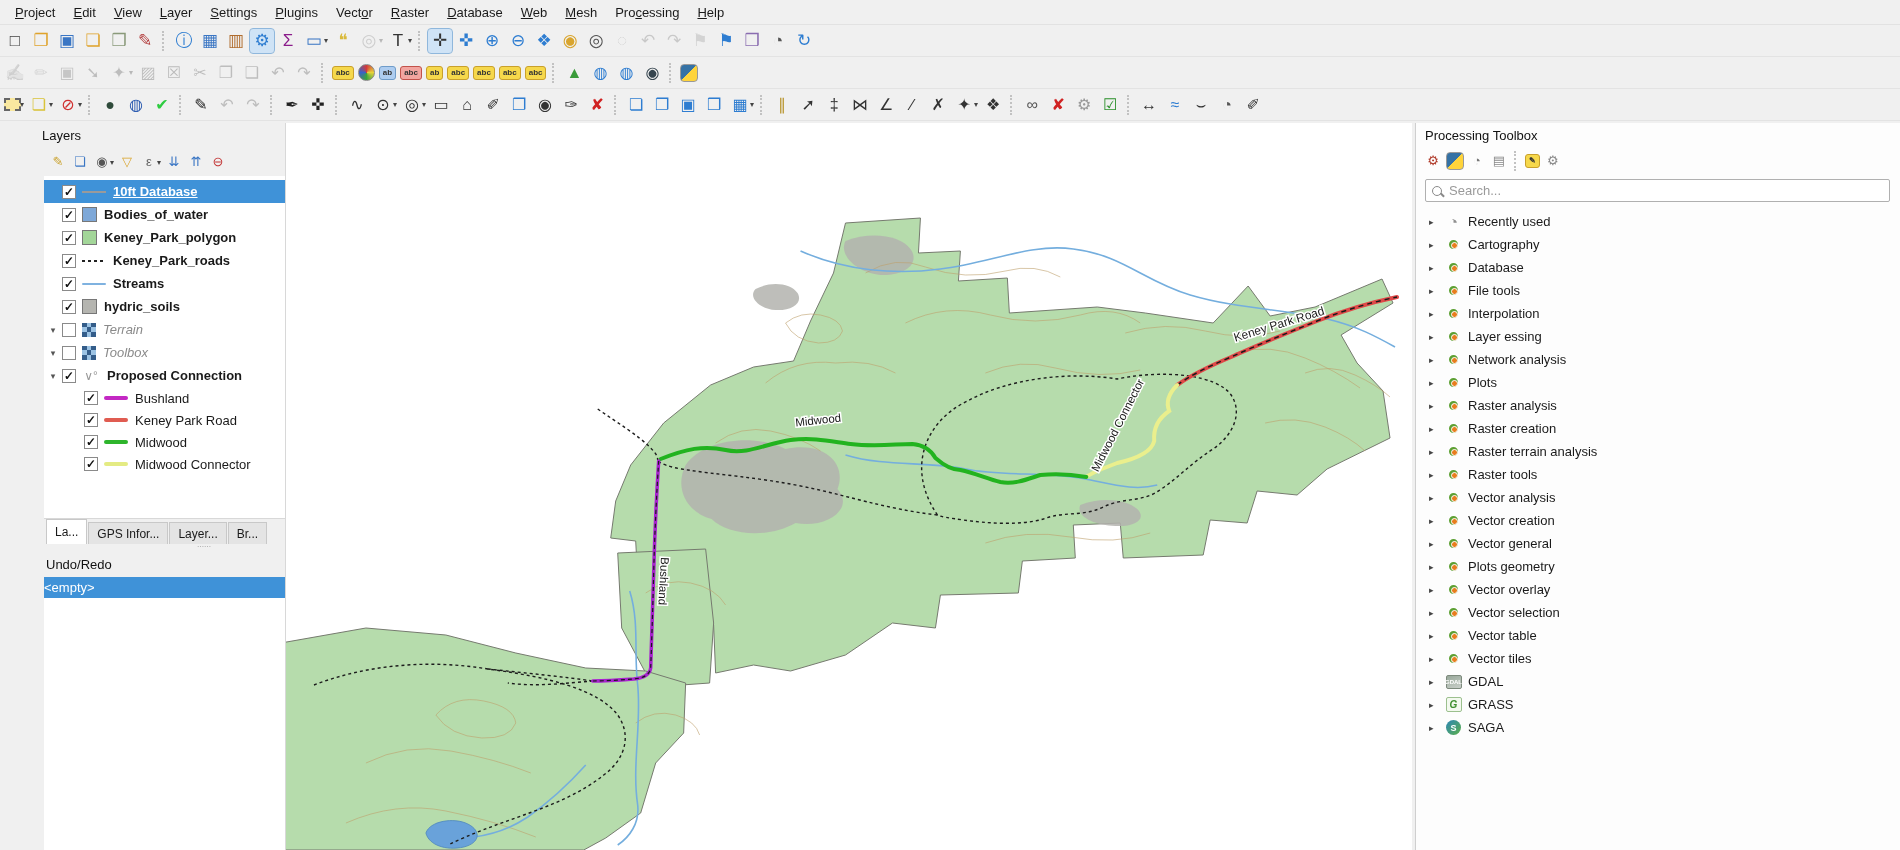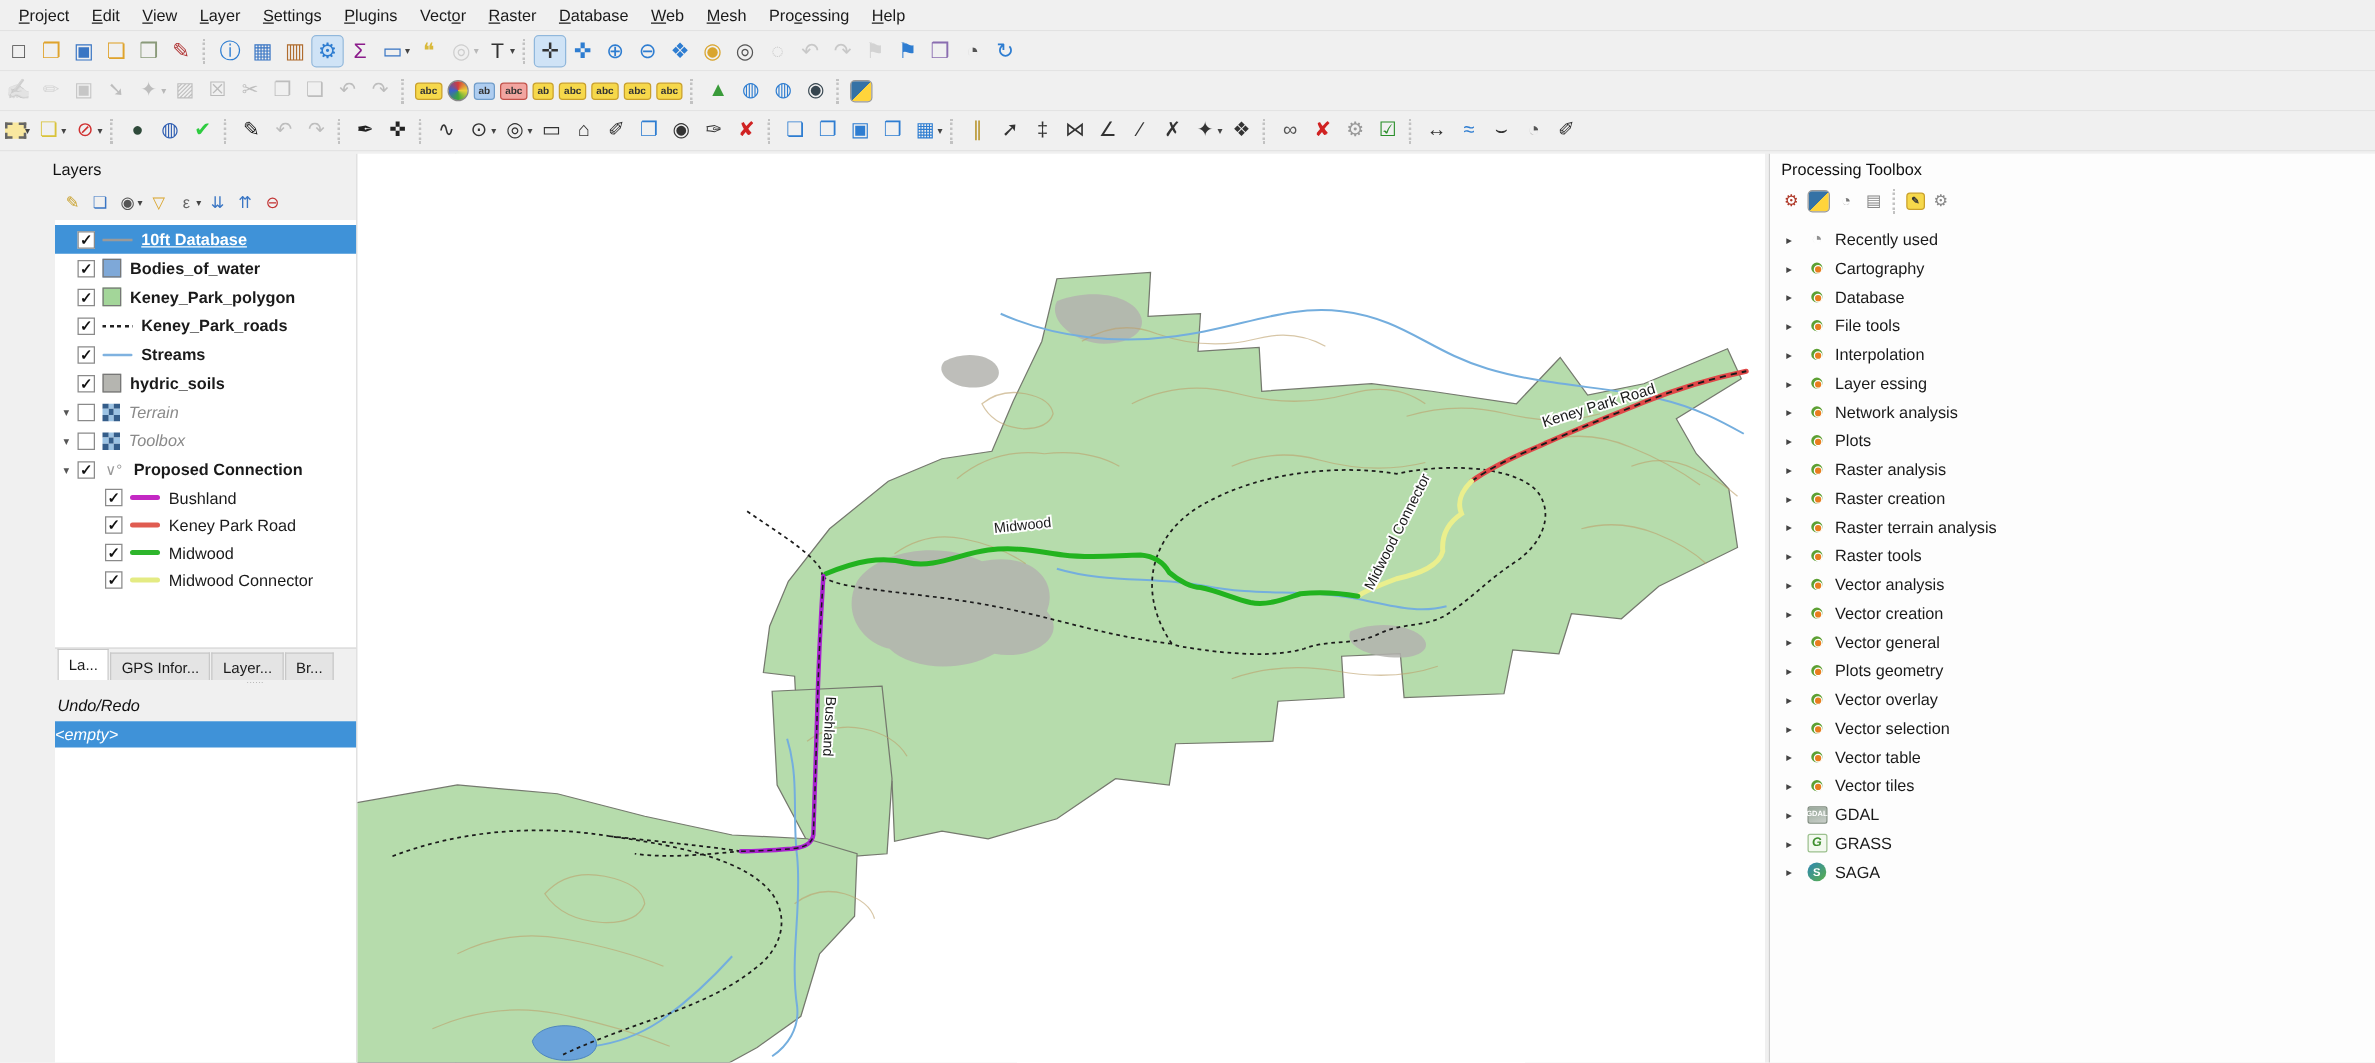--- a/index.html
+++ b/index.html
@@ -70,21 +70,21 @@
   .lrow.selrow .lname { color:#fff; text-decoration:underline; }
   .bold { font-weight:bold; } .ital { font-style:italic; color:#8a8a8a; }
 
   #left-tabs { height:26px; display:flex; align-items:flex-end; padding-left:2px;
      background:#f0f0f0; border-top:1px solid #d8d8d8; }
   .tab { height:22px; padding:0 8px; display:flex; align-items:center; font-size:12px;
      background:#e4e4e4; border:1px solid #c8c8c8; border-bottom:none; margin-right:1px;
      white-space:nowrap; overflow:hidden;text-align:right; }
   .tab.on { background:#fff; height:25px; }
   #splitter-dots { height:8px; text-align:center; color:#9a9a9a; font-size:7px; line-height:6px; }
-  #undo-panel { flex:1; display:flex; flex-direction:column;font-style:italic; }
+  #undo-panel { flex:1; display:flex; flex-direction:column; }
   #undo-list { background:#fff; flex:1; }
   .urow { height:21px; display:flex; align-items:center; padding-left:3px; }
   .urow.selrow { background:#3f92d8; color:#fff; }
   .urow .lbl { margin-left:-3px; }
 
   
   #map-wrap { position:absolute; left:285px; top:0; width:1127px; bottom:0; background:#fff;
      border-left:1px solid #d8d8d8; }
   #map-svg { width:100%; height:100%; display:block; }
 
@@ -721,20 +721,24 @@
           <span class="glyph" style="color: rgb(136, 136, 136);">▤</span>
         </span>
         <span class="tb-sep"></span>
         <span class="tbtn">
           <span class="tag">✎</span>
         </span>
         <span class="tbtn">
           <span class="glyph" style="color: rgb(136, 136, 136);">⚙</span>
         </span>
       </div>
+    <div id="pt-search">
+      <span class="mag"></span>
+      <input type="text" placeholder="Search..." style="">
+    </div>
     <div id="pt-tree">
         <div class="prow">
           <span class="exp">▸</span>
           <span class="picon">
             <span class="clock-g">◔</span>
           </span>
           <span>Recently used</span>
         </div>
         <div class="prow">
           <span class="exp">▸</span>

